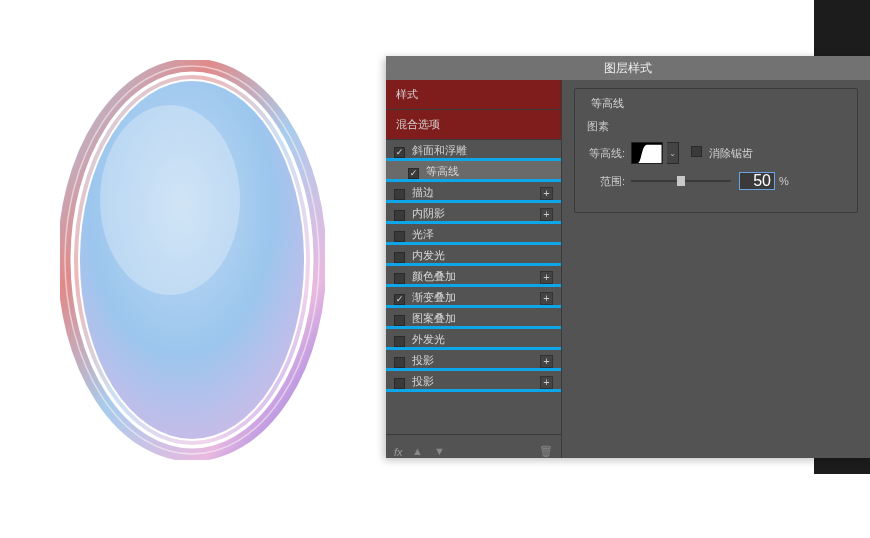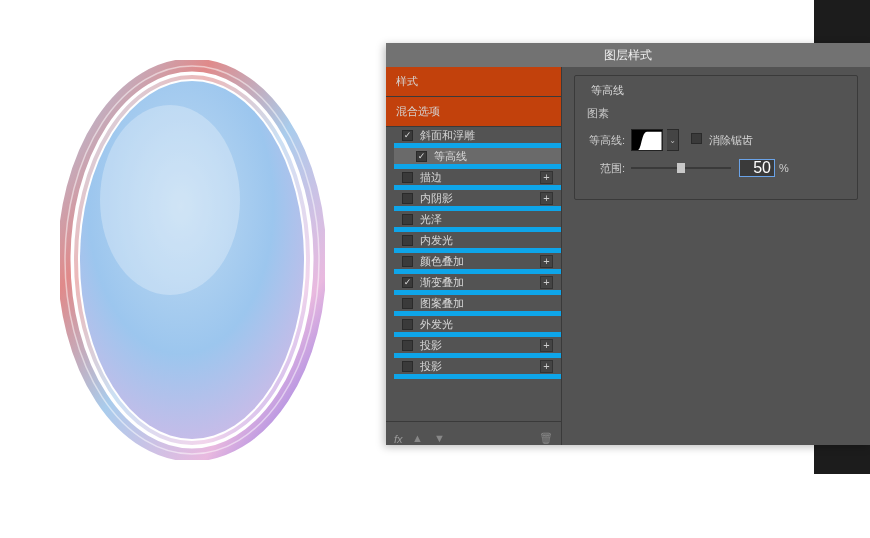--- a/index.html
+++ b/index.html
@@ -9,36 +9,36 @@
   .right-strip { position: absolute; right: 0; top: 0; width: 56px; height: 474px; background: #1c1c1c; }
 
   
   .artwork {
     position: absolute; left: 60px; top: 60px; width: 265px; height: 400px;
   }
   .artwork svg { width: 100%; height: 100%; }
 
   
   .dialog {
-    position: absolute; left: 386px; top: 43px; width: 484px; height: 402px;
+    position: absolute; left: 386px; top: 56px; width: 484px; height: 402px;
     background: #535353; color: #d6d6d6; font-size: 11px;
     box-shadow: -2px 2px 8px rgba(0,0,0,0.25);
   }
   .titlebar {
     height: 24px; background: #727272; color: #eee; text-align: center;
     line-height: 24px; font-size: 12px; position: relative;
   }
   .dialog-body { display: flex; height: calc(100% - 24px); }
 
   .sidebar { width: 176px; border-right: 1px solid #3a3a3a; display: flex; flex-direction: column; }
-  .sidebar-section { padding: 7px 10px; border-bottom: 1px solid #3a3a3a; background: #c2410c; }
+  .sidebar-section { padding: 7px 10px; border-bottom: 1px solid #3a3a3a; background: #7f1d1d; }
   .style-list { flex: 1; overflow: auto; }
   .row {
-    display: flex; align-items: center; height: 21px; padding: 0 8px;
-    border-bottom: 5px solid #0ea5e9; position: relative; cursor: default; margin-left: 8px;
+    display: flex; align-items: flex-end; height: 21px; padding: 0 8px;
+    border-bottom: 3px solid #0ea5e9; position: relative; cursor: default;
   }
   .row.sub { padding-left: 22px; }
   .row.selected { background: #6a6a6a; }
   .cb {
     width: 11px; height: 11px; border: 1px solid #2a2a2a; background: #3a3a3a;
     margin-right: 7px; display: inline-flex; align-items: center; justify-content: center;
     font-size: 9px; color: #ddd; line-height: 1;
   }
   .cb.checked::after { content: "✓"; }
   .row-label { flex: 1; white-space: nowrap; }

